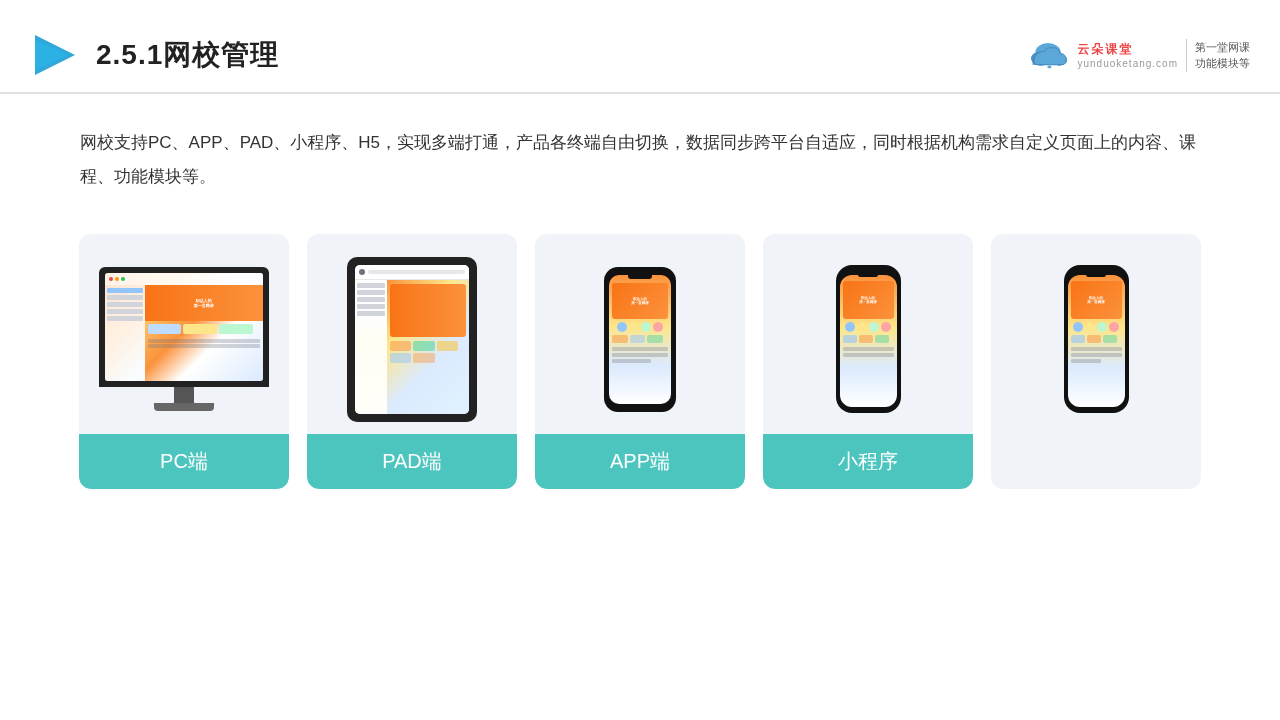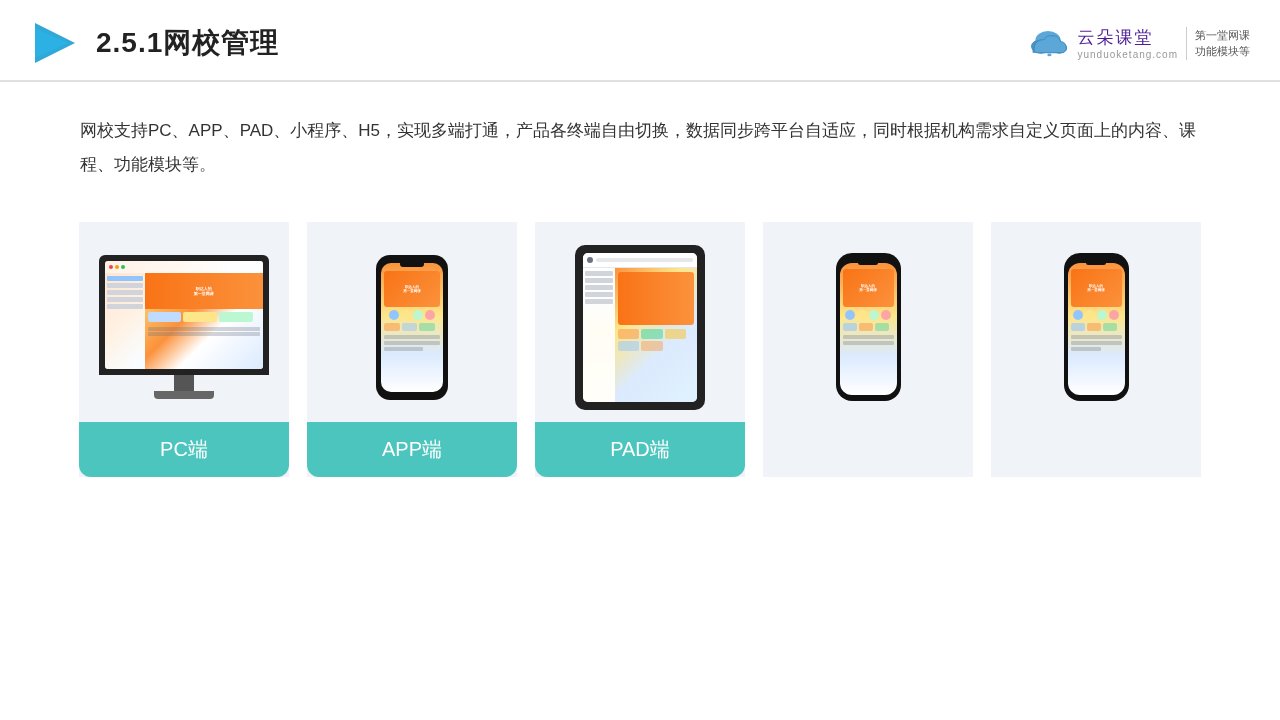--- a/index.html
+++ b/index.html
@@ -12,20 +12,21 @@
       position: relative;
     }
 
     
     .header {
       display: flex;
       align-items: center;
       justify-content: space-between;
       padding: 18px 30px 12px 30px;
       border-bottom: 2px solid #e0e0e0;
+      margin-top: 12px;
     }
     .header-left {
       display: flex;
       align-items: center;
       gap: 16px;
     }
     .logo-arrow {
       width: 50px;
       height: 50px;
     }
@@ -38,23 +39,23 @@
     .header-right {
       display: flex;
       align-items: center;
       gap: 8px;
     }
     .cloud-icon {
       width: 42px;
       height: 28px;
     }
     .brand-name {
-      font-size: 17px;
-      color: #4c1d95;
-      font-weight: normal;
+      font-size: 12px;
+      color: #ef4444;
+      font-weight: bold;
       letter-spacing: 2px;
     }
     .brand-url {
       font-size: 10px;
       color: #999;
       letter-spacing: 1px;
     }
     .brand-slogan-box {
       display: flex;
       flex-direction: column;
@@ -76,21 +77,21 @@
     
     .cards-container {
       display: flex;
       gap: 18px;
       padding: 20px 60px 20px 60px;
       justify-content: center;
     }
 
     .card {
       background: #f0f4f8;
-      border-radius: 0;
+      border-radius: 12px;
       width: 210px;
       display: flex;
       flex-direction: column;
       align-items: center;
       overflow: hidden;
       flex-shrink: 0;
     }
 
     .card-image-area {
       width: 100%;
@@ -510,52 +511,20 @@
         </div>
         <div class="monitor-neck"></div>
         <div class="monitor-base"></div>
       </div>
     </div>
     <div class="card-label">PC端</div>
   </div>
 
   <div class="card">
     <div class="card-image-area">
-      <div class="phone-frame">
-        <div class="phone-notch"></div>
-        <div class="phone-screen">
-          <div class="phone-screen-content">
-            <div class="fill-orange-banner">
-              <div class="fill-text-tiny">职达人的<br>第一堂网课</div>
-            </div>
-            <div class="phone-icons-row">
-              <div class="phone-icon-mini" style="background:#93c5fd;"></div>
-              <div class="phone-icon-mini" style="background:#fde68a;"></div>
-              <div class="phone-icon-mini" style="background:#bbf7d0;"></div>
-              <div class="phone-icon-mini" style="background:#fca5a5;"></div>
-            </div>
-            <div class="fill-grid">
-              <div class="fill-grid-item" style="background:rgba(251,146,60,0.5);"></div>
-              <div class="fill-grid-item" style="background:rgba(147,197,253,0.5);"></div>
-              <div class="fill-grid-item" style="background:rgba(52,211,153,0.4);"></div>
-            </div>
-            <div class="fill-lines">
-              <div class="fill-line"></div>
-              <div class="fill-line"></div>
-              <div class="fill-line" style="width:70%;"></div>
-            </div>
-          </div>
-        </div>
-      </div>
-    </div>
-    <div class="card-label">APP端</div>
-  </div>
-
-  <div class="card">
-    <div class="card-image-area">
       <div class="tablet-frame">
         <div class="tablet-home-btn"></div>
         <div class="tablet-screen">
           <div class="tablet-screen-inner">
             <div class="tablet-header">
               <div class="tablet-nav-dot"></div>
               <div style="height:4px;flex:1;background:#e5e7eb;border-radius:2px;"></div>
             </div>
             <div class="tablet-content">
               <div class="tablet-sidebar">
@@ -578,64 +547,97 @@
             </div>
           </div>
         </div>
       </div>
     </div>
     <div class="card-label">PAD端</div>
   </div>
 
   <div class="card">
     <div class="card-image-area">
-      <div class="phone-thin">
-        <div class="phone-thin-notch"></div>
-        <div class="phone-thin-screen">
-          <div class="phone-thin-screen-inner">
+      <div class="phone-frame">
+        <div class="phone-notch"></div>
+        <div class="phone-screen">
+          <div class="phone-screen-content">
             <div class="fill-orange-banner">
               <div class="fill-text-tiny">职达人的<br>第一堂网课</div>
             </div>
             <div class="phone-icons-row">
               <div class="phone-icon-mini" style="background:#93c5fd;"></div>
               <div class="phone-icon-mini" style="background:#fde68a;"></div>
               <div class="phone-icon-mini" style="background:#bbf7d0;"></div>
               <div class="phone-icon-mini" style="background:#fca5a5;"></div>
             </div>
             <div class="fill-grid">
-              <div class="fill-grid-item"></div>
               <div class="fill-grid-item" style="background:rgba(251,146,60,0.5);"></div>
+              <div class="fill-grid-item" style="background:rgba(147,197,253,0.5);"></div>
               <div class="fill-grid-item" style="background:rgba(52,211,153,0.4);"></div>
             </div>
             <div class="fill-lines">
               <div class="fill-line"></div>
               <div class="fill-line"></div>
+              <div class="fill-line" style="width:70%;"></div>
             </div>
           </div>
         </div>
       </div>
     </div>
+    <div class="card-label">APP端</div>
   </div>
 
   <div class="card">
     <div class="card-image-area">
       <div class="phone-thin">
         <div class="phone-thin-notch"></div>
         <div class="phone-thin-screen">
           <div class="phone-thin-screen-inner">
             <div class="fill-orange-banner">
               <div class="fill-text-tiny">职达人的<br>第一堂网课</div>
             </div>
             <div class="phone-icons-row">
               <div class="phone-icon-mini" style="background:#93c5fd;"></div>
               <div class="phone-icon-mini" style="background:#fde68a;"></div>
               <div class="phone-icon-mini" style="background:#bbf7d0;"></div>
               <div class="phone-icon-mini" style="background:#fca5a5;"></div>
             </div>
             <div class="fill-grid">
+              <div class="fill-grid-item"></div>
+              <div class="fill-grid-item" style="background:rgba(251,146,60,0.5);"></div>
+              <div class="fill-grid-item" style="background:rgba(52,211,153,0.4);"></div>
+            </div>
+            <div class="fill-lines">
+              <div class="fill-line"></div>
+              <div class="fill-line"></div>
+            </div>
+          </div>
+        </div>
+      </div>
+    </div>
+    <div class="card-label">小程序</div>
+  </div>
+
+  <div class="card">
+    <div class="card-image-area">
+      <div class="phone-thin">
+        <div class="phone-thin-notch"></div>
+        <div class="phone-thin-screen">
+          <div class="phone-thin-screen-inner">
+            <div class="fill-orange-banner">
+              <div class="fill-text-tiny">职达人的<br>第一堂网课</div>
+            </div>
+            <div class="phone-icons-row">
+              <div class="phone-icon-mini" style="background:#93c5fd;"></div>
+              <div class="phone-icon-mini" style="background:#fde68a;"></div>
+              <div class="phone-icon-mini" style="background:#bbf7d0;"></div>
+              <div class="phone-icon-mini" style="background:#fca5a5;"></div>
+            </div>
+            <div class="fill-grid">
               <div class="fill-grid-item" style="background:rgba(147,197,253,0.6);"></div>
               <div class="fill-grid-item" style="background:rgba(251,146,60,0.5);"></div>
               <div class="fill-grid-item" style="background:rgba(52,211,153,0.4);"></div>
             </div>
             <div class="fill-lines">
               <div class="fill-line"></div>
               <div class="fill-line"></div>
               <div class="fill-line" style="width:60%;"></div>
             </div>
           </div>

